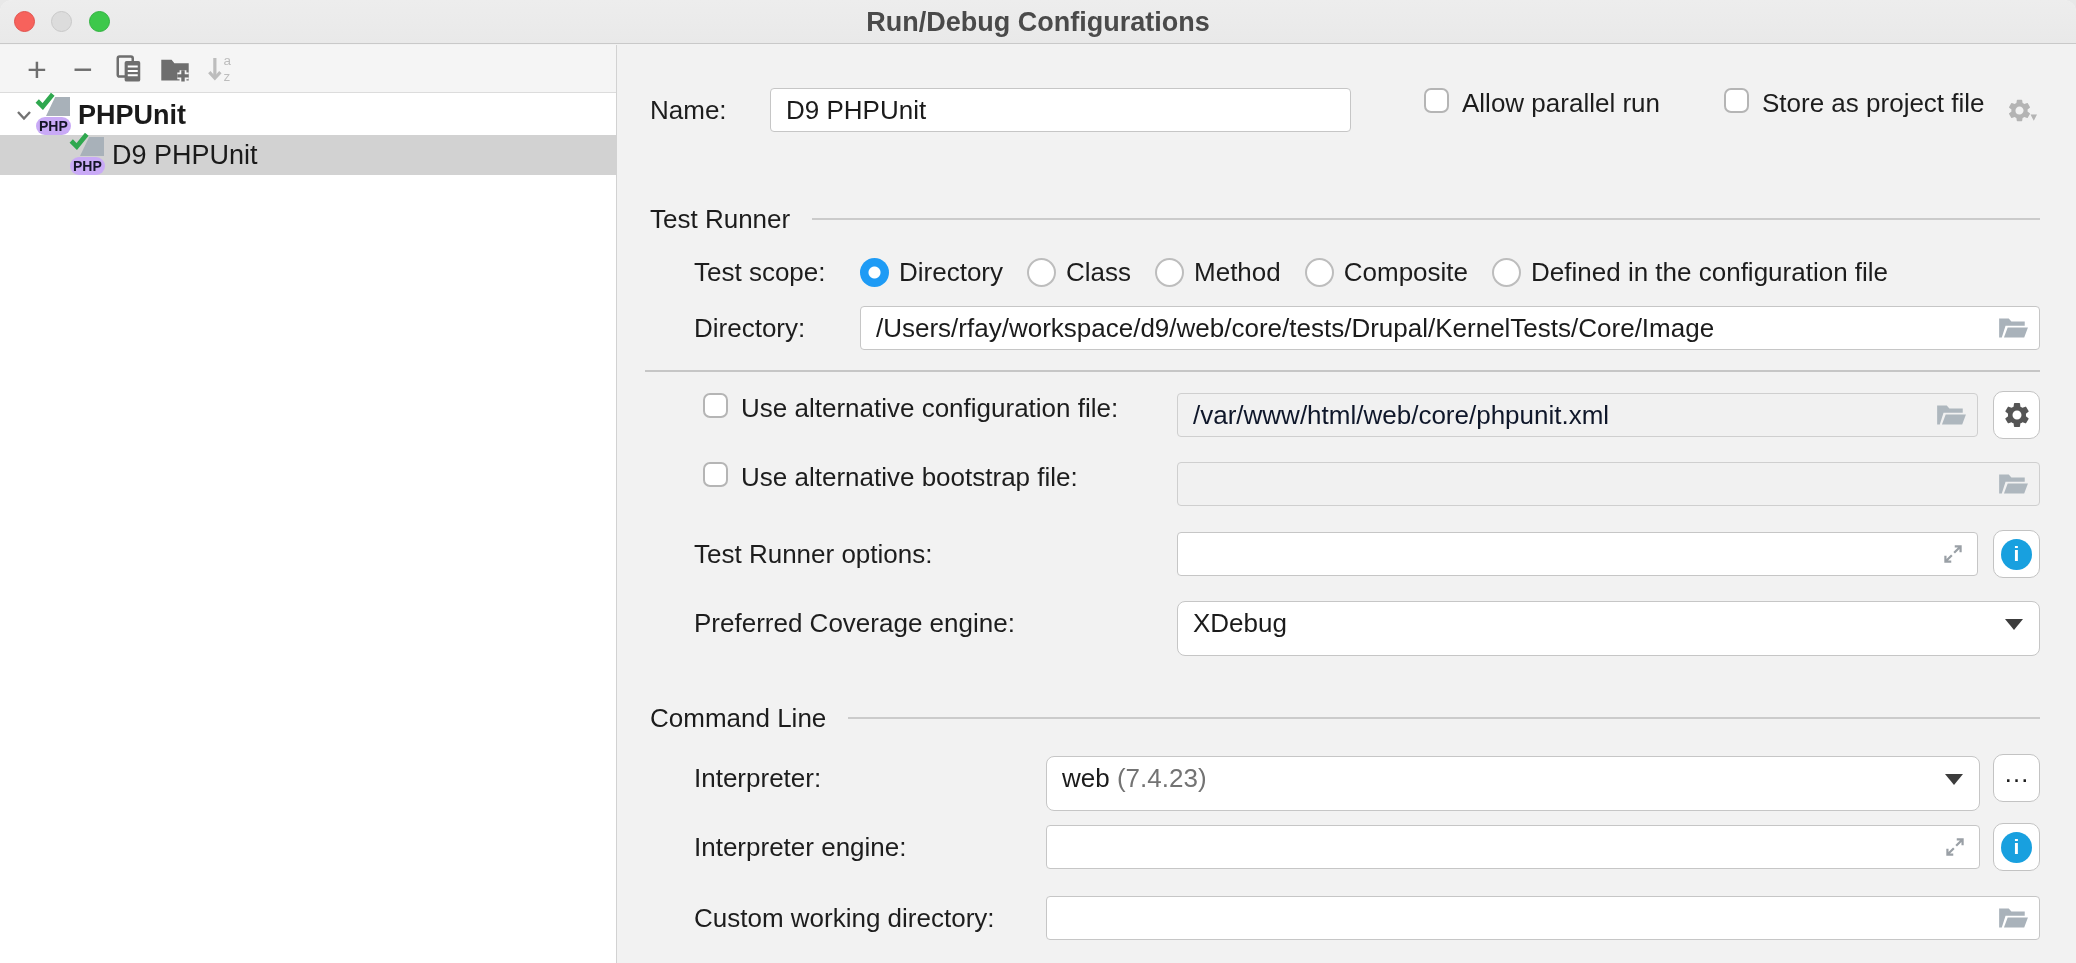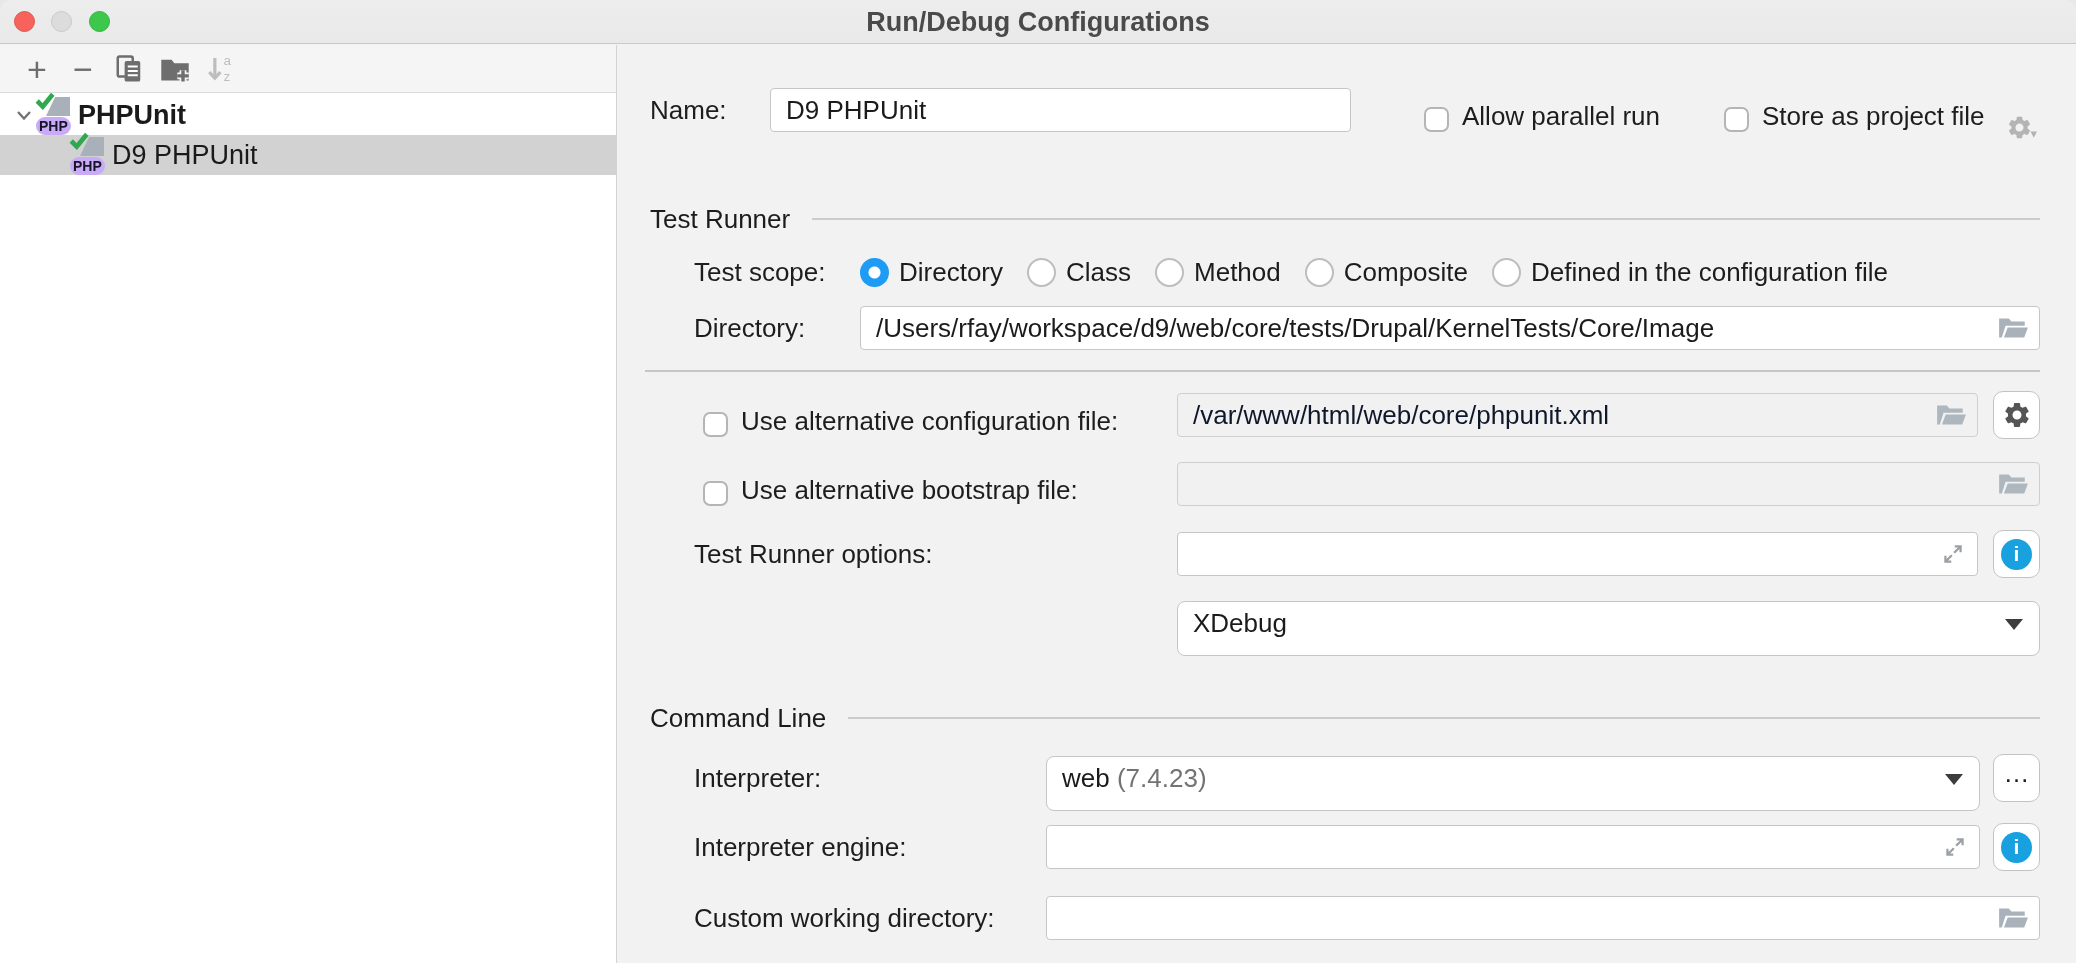--- a/index.html
+++ b/index.html
@@ -51,21 +51,21 @@
             border-radius:4px; }
   .tfield input { width:100%; height:100%; border:none; background:transparent; outline:none;
                   font-family:inherit; font-size:26px; color:#1b1b1b; padding:0 52px 0 15px; }
   .tfield.noicon input { padding-right:15px; }
   .tfield.disabled { background:#f1f1f1; border-color:#cfcfcf; }
   .tfield.disabled input { color:#0f172a; }
   .field-icon { position:absolute; right:10px; top:50%; transform:translateY(-50%); display:flex; }
 
   .checkbox { width:25px; height:25px; border:2px solid #b5b5b5; border-radius:7px;
               background:#fff; flex:0 0 25px; }
-  .cb-item { position:absolute; top:0; height:44px; display:flex; align-items:flex-end; gap:13px;
+  .cb-item { position:absolute; top:0; height:44px; display:flex; align-items:flex-start; gap:13px;
              font-size:26px; color:#1d1d1d; white-space:nowrap; }
 
   .section { display:flex; align-items:center; }
   .sec-title { font-size:26px; color:#1c1c1c; line-height:44px; margin-left:32px; white-space:nowrap; }
   .sec-line { flex:1; height:2px; background:#cbcbcb; margin-left:22px; }
 
   .radio-group { position:absolute; left:242px; top:0; height:44px; display:flex;
                  align-items:center; gap:24px; }
   .radio-item { display:flex; align-items:center; gap:10px; font-size:26px; color:#1c1c1c;
                 white-space:nowrap; }
@@ -300,20 +300,21 @@
               <path d="M13.5 5.5 h5 v5 M18.2 5.8 L13 11 M10.5 18.5 h-5 v-5 M5.8 18.2 L11 13"></path>
             </svg>
         </span>
       </div>
       <span class="sq-btn">
         <span class="info-circle">i</span>
       </span>
     </div>
 
     <div class="row" id="row-cov">
+      <span class="lbl l1">Preferred Coverage engine:</span>
       <div class="select" style="left:559px; right:0;">
         <span>XDebug</span>
         <span class="dd-arrow"></span>
       </div>
     </div>
 
     <div class="row section" id="sec-cmdline">
       <span class="sec-title">Command Line</span>
       <span class="sec-line"></span>
     </div>

